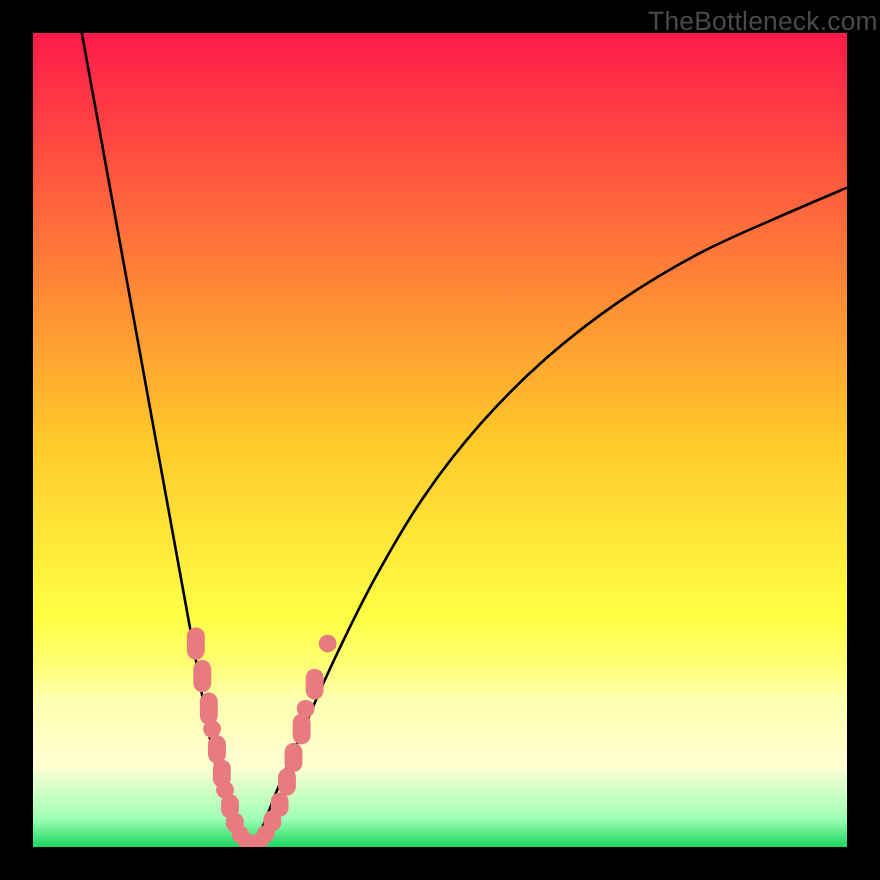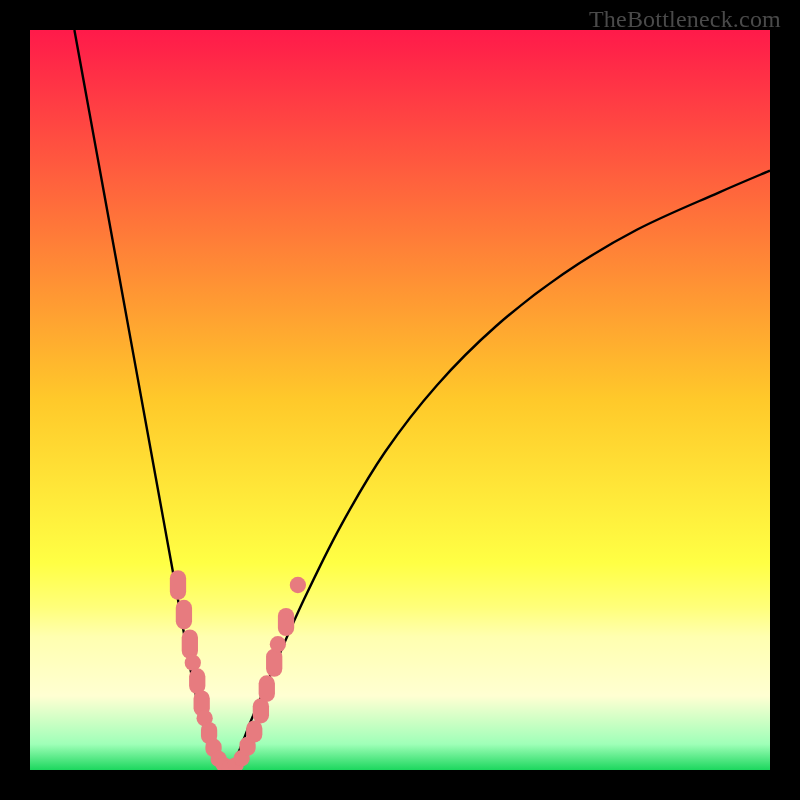--- a/index.html
+++ b/index.html
@@ -21,27 +21,26 @@
     position: absolute;
     left: 30px;
     top: 30px;
     width: 740px;
     height: 740px;
     overflow: hidden;
   }
   .watermark {
     position: absolute;
     top: 6px;
-    right: 19px;
+    right: 2px;
     color: #4a4a4a;
     font-size: 24px;
     font-weight: 500;
     letter-spacing: 0.2px;
     user-select: none;
-    font-family: Liberation Serif, serif;
   }
   svg.curve {
     position: absolute;
     inset: 0;
     width: 100%;
     height: 100%;
     overflow: visible;
   }
 </style>
 </head>

